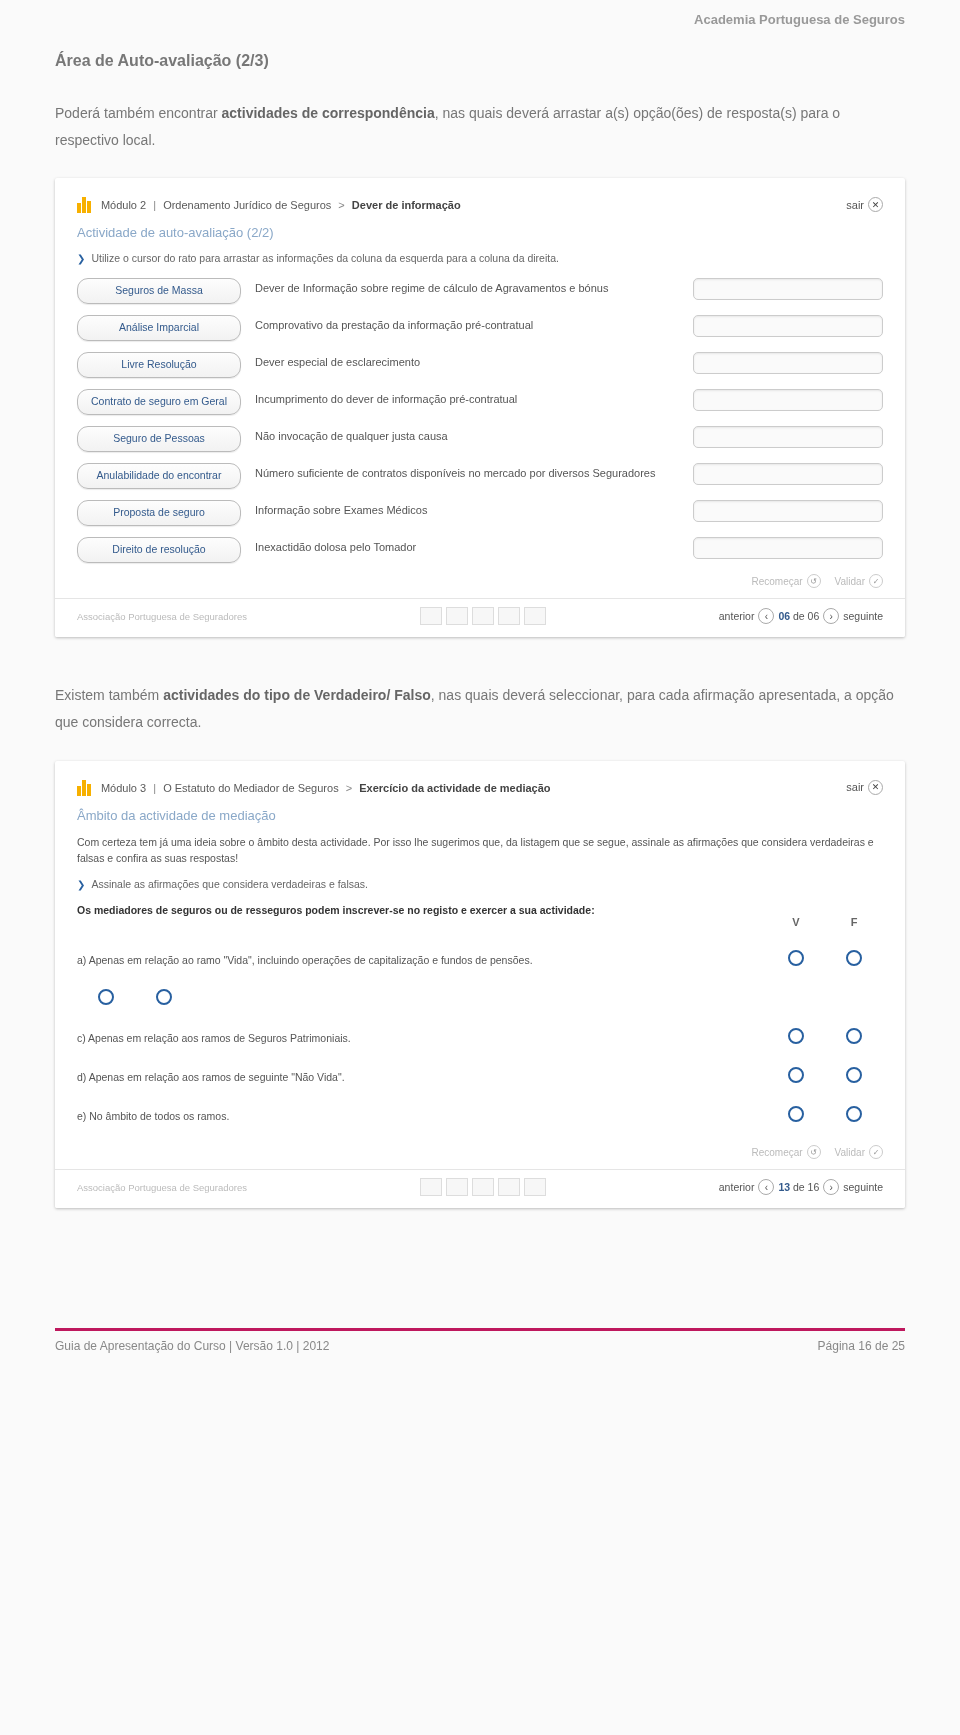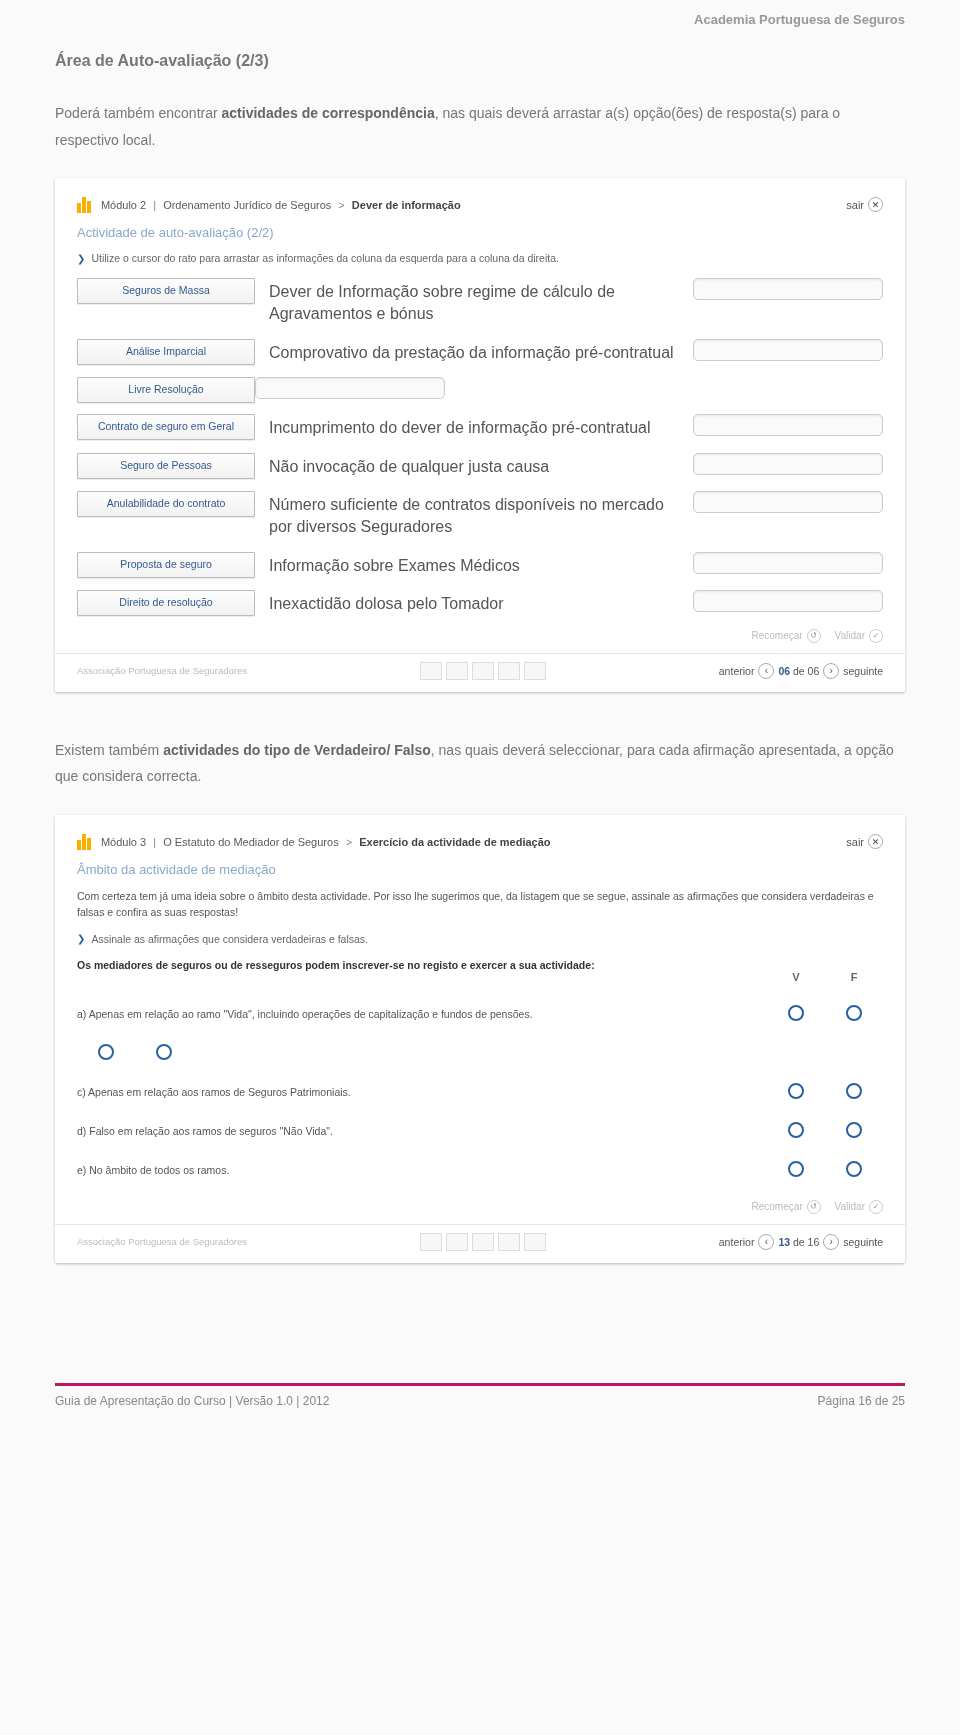--- a/index.html
+++ b/index.html
@@ -58,31 +58,31 @@
     width: 15px; height: 15px; border: 1px solid #aaa; border-radius: 50%;
     font-size: 9px; color: #444;
   }
   .activity-title { font-size: 13px; color: #8aa8c8; margin: 12px 0 12px 0; }
   .instruction-row { display: flex; align-items: center; gap: 6px; margin-bottom: 14px; }
   .chev { color: #2860a0; font-size: 10px; }
   .instruction { font-size: 10.5px; color: #666; }
   
   .match-row { display: flex; align-items: flex-start; margin-bottom: 11px; }
   .left-tag {
-    width: 178px; min-height: 26px;
-    border: 1px solid #bbb; border-radius: 1px;
+    width: 164px; min-height: 26px;
+    border: 1px solid #bbb; border-radius: 11px;
     background: linear-gradient(#fdfdfd,#f2f2f2);
     font-size: 10.5px; color: #335a8c; text-align: center;
     padding: 5px 8px; line-height: 1.3;
     box-shadow: 0 1px 1px rgba(0,0,0,0.08);
     flex-shrink: 0;
   }
   .mid-text {
     flex: 1;
-    font-size: 16px; color: #555;
+    font-size: 11px; color: #555;
     padding: 3px 14px; line-height: 1.35;
   }
   .right-slot {
     width: 190px; height: 22px;
     border: 1px solid #ccc; border-radius: 5px;
     background: #fafafa;
     box-shadow: inset 0 1px 2px rgba(0,0,0,0.08);
     flex-shrink: 0;
   }
   .card-actions { margin-top: 10px; text-align: right; font-size: 10px; color: #bbb; display:flex; justify-content:flex-end; gap:14px; align-items:center; }
@@ -170,34 +170,35 @@
       <div class="mid-text">Dever de Informação sobre regime de cálculo de Agravamentos e bónus</div>
       <div class="right-slot"></div>
     </div>
     <div class="match-row">
       <div class="left-tag">Análise Imparcial</div>
       <div class="mid-text">Comprovativo da prestação da informação pré-contratual</div>
       <div class="right-slot"></div>
     </div>
     <div class="match-row">
       <div class="left-tag">Livre Resolução</div>
+      <div class="mid-text">Dever especial de esclarecimento</div>
       <div class="right-slot"></div>
     </div>
     <div class="match-row">
       <div class="left-tag">Contrato de seguro em Geral</div>
       <div class="mid-text">Incumprimento do dever de informação pré-contratual</div>
       <div class="right-slot"></div>
     </div>
     <div class="match-row">
       <div class="left-tag">Seguro de Pessoas</div>
       <div class="mid-text">Não invocação de qualquer justa causa</div>
       <div class="right-slot"></div>
     </div>
     <div class="match-row">
-      <div class="left-tag">Anulabilidade do contrato</div>
+      <div class="left-tag">Anulabilidade do encontrar</div>
       <div class="mid-text">Número suficiente de contratos disponíveis no mercado por diversos Seguradores</div>
       <div class="right-slot"></div>
     </div>
     <div class="match-row">
       <div class="left-tag">Proposta de seguro</div>
       <div class="mid-text">Informação sobre Exames Médicos</div>
       <div class="right-slot"></div>
     </div>
     <div class="match-row">
       <div class="left-tag">Direito de resolução</div>
@@ -292,21 +293,21 @@
     <div class="tf-row">
       <span class="col"><span class="radio"></span></span>
       <span class="col"><span class="radio"></span></span>
     </div>
     <div class="tf-row">
       <span class="label">c) Apenas em relação aos ramos de  Seguros Patrimoniais.</span>
       <span class="col"><span class="radio"></span></span>
       <span class="col"><span class="radio"></span></span>
     </div>
     <div class="tf-row">
-      <span class="label">d) Falso em relação aos ramos de seguros "Não Vida".</span>
+      <span class="label">d) Apenas em relação aos ramos de seguinte "Não Vida".</span>
       <span class="col"><span class="radio"></span></span>
       <span class="col"><span class="radio"></span></span>
     </div>
     <div class="tf-row">
       <span class="label">e) No âmbito de todos os ramos.</span>
       <span class="col"><span class="radio"></span></span>
       <span class="col"><span class="radio"></span></span>
     </div>
 
     <div class="card-actions">

